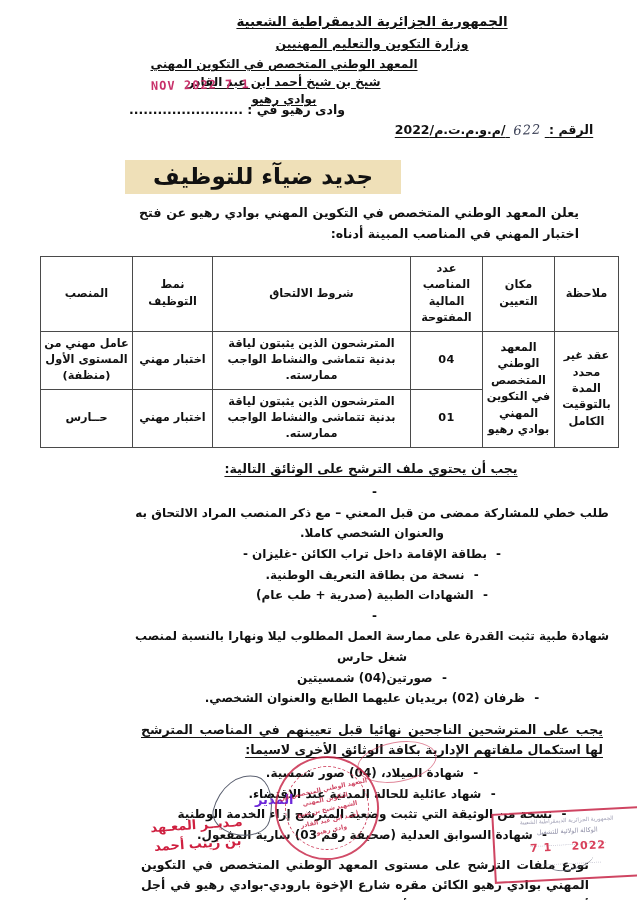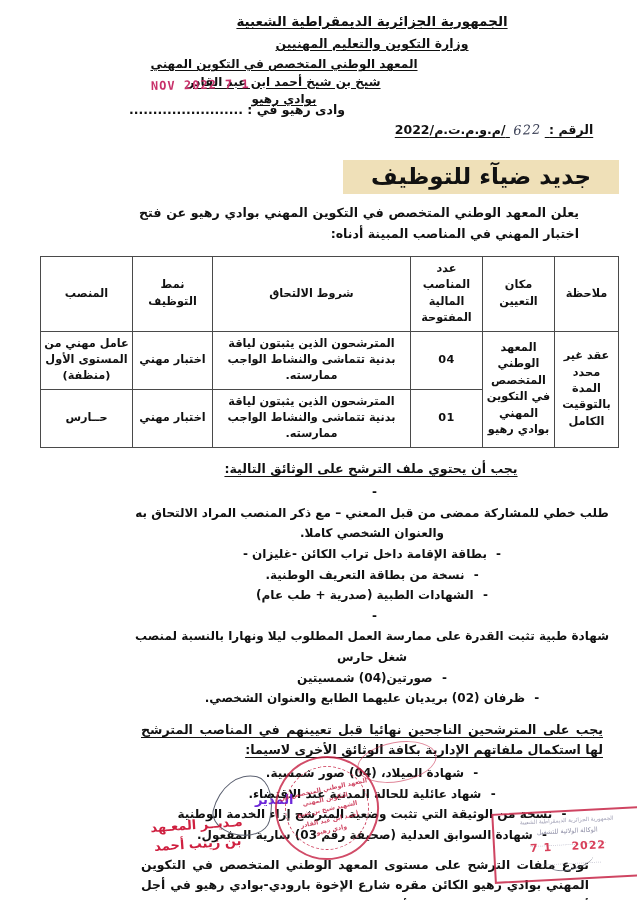--- a/index.html
+++ b/index.html
@@ -100,21 +100,21 @@
     color: #3a3f55;
     letter-spacing: 1px;
     transform: rotate(-3deg) scale(1.05);
     text-decoration: none;
     padding: 0 4px;
   }
 
   
   .title-wrap {
     margin-top: 52px;
-    text-align: right;
+    text-align: left;
   }
   .main-title {
     display: inline-block;
     background: #efe0b8;
     padding: 3px 28px 5px 28px;
     font-size: 23px;
     font-weight: bold;
     letter-spacing: 0.5px;
   }
 

